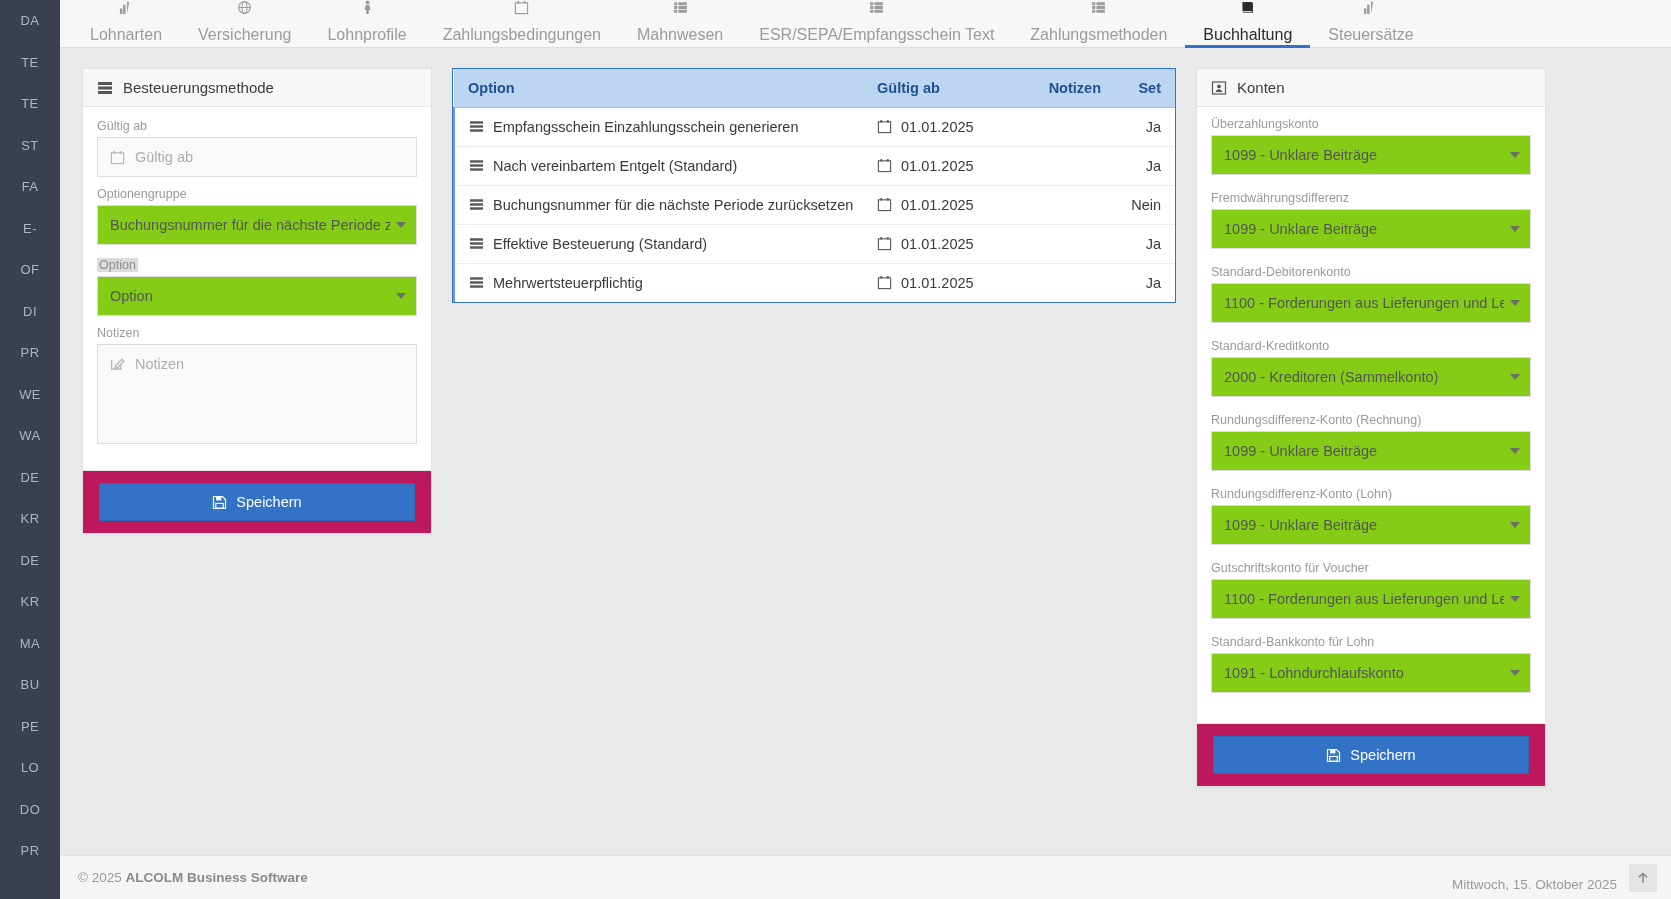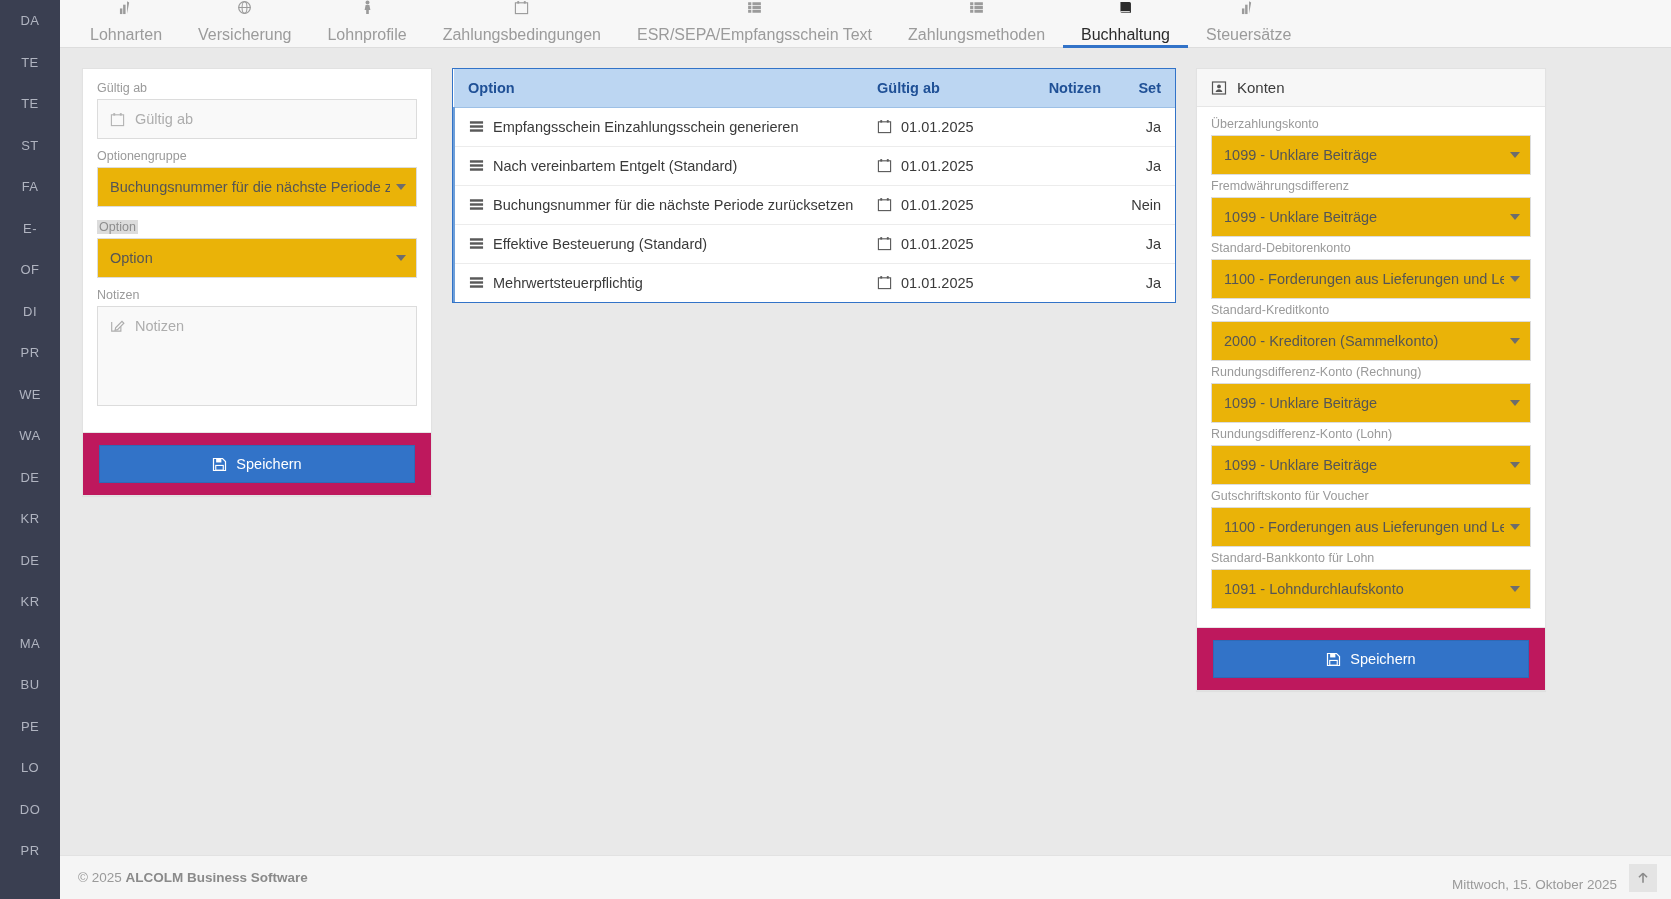--- a/index.html
+++ b/index.html
@@ -80,21 +80,21 @@
   .flabel.sel { background: #dcdcdc; color: #8d8d8d; display: inline-block; padding: 0 2px; }
   .fctl {
     height: 40px; width: 100%;
     border: 1px solid #dcdcdc; background: #f9f9f9;
     display: flex; align-items: center; gap: 10px;
     padding: 0 12px; font-size: 14.5px; color: #adadad;
   }
   .fctl .ficon { display:inline-flex; width:15px;height:15px; color:#b4b4b4; }
   .fsel {
     height: 40px; width: 100%;
-    border: 1px solid #dcdcdc; background: #eab308;
+    border: 1px solid #dcdcdc; background: #84cc16;
     display: flex; align-items: center; justify-content: space-between;
     padding: 0 10px 0 12px; font-size: 14.5px; color: #555;
   }
   .fsel span.txt { overflow: hidden; white-space: nowrap; text-overflow: clip; }
   .caret {
     width: 0; height: 0; flex: 0 0 auto;
     border-left: 5px solid transparent; border-right: 5px solid transparent;
     border-top: 6px solid #6d6d6d; margin-left: 6px;
   }
   .ftext {
@@ -143,21 +143,21 @@
   table.opt td.right { text-align: right; }
   .cellico { display: inline-flex; width: 15px; height: 15px; margin-right: 9px; vertical-align: -2px; color:#595959; }
   .col-opt { width: auto; }
   .col-date { width: 160px; }
   .col-not { width: 92px; }
   .col-set { width: 60px; }
 
   
   .right-card { width: 350px; flex: 0 0 350px; }
   .right-card .card-body { padding: 10px 14px 14px 14px; }
-  .right-card .fgroup { margin-bottom: 4px; }
+  .right-card .fgroup { margin-bottom: 16px; }
 
   
   .footer {
     height: 44px; flex: 0 0 44px;
     background: #f5f5f5; border-top: 1px solid #e2e2e2;
     display: flex; align-items: center; justify-content: space-between;
     padding: 0 14px 0 18px;
     font-size: 13.5px; color: #9a9a9a;
   }
   .footer .left b { color: #8a8a8a; font-weight: bold; }
@@ -285,33 +285,46 @@
           <span class="tico">
             <svg width="15" height="15" viewBox="0 0 16 16">
               <rect x="1.2" y="2.4" width="3.4" height="3.2" fill="currentColor"></rect>
               <rect x="1.2" y="6.4" width="3.4" height="3.2" fill="currentColor"></rect>
               <rect x="1.2" y="10.4" width="3.4" height="3.2" fill="currentColor"></rect>
               <rect x="5.8" y="2.4" width="9" height="3.2" fill="currentColor"></rect>
               <rect x="5.8" y="6.4" width="9" height="3.2" fill="currentColor"></rect>
               <rect x="5.8" y="10.4" width="9" height="3.2" fill="currentColor"></rect>
             </svg>
           </span>
-          <span>ESR/SEPA/Empfangsschein Text</span>
+          <span>Mahnwesen</span>
         </div>
         <div class="tab">
           <span class="tico">
             <svg width="15" height="15" viewBox="0 0 16 16">
               <rect x="1.2" y="2.4" width="3.4" height="3.2" fill="currentColor"></rect>
               <rect x="1.2" y="6.4" width="3.4" height="3.2" fill="currentColor"></rect>
               <rect x="1.2" y="10.4" width="3.4" height="3.2" fill="currentColor"></rect>
               <rect x="5.8" y="2.4" width="9" height="3.2" fill="currentColor"></rect>
               <rect x="5.8" y="6.4" width="9" height="3.2" fill="currentColor"></rect>
               <rect x="5.8" y="10.4" width="9" height="3.2" fill="currentColor"></rect>
             </svg>
           </span>
+          <span>ESR/SEPA/Empfangsschein Text</span>
+        </div>
+        <div class="tab">
+          <span class="tico">
+            <svg width="15" height="15" viewBox="0 0 16 16">
+              <rect x="1.2" y="2.4" width="3.4" height="3.2" fill="currentColor"></rect>
+              <rect x="1.2" y="6.4" width="3.4" height="3.2" fill="currentColor"></rect>
+              <rect x="1.2" y="10.4" width="3.4" height="3.2" fill="currentColor"></rect>
+              <rect x="5.8" y="2.4" width="9" height="3.2" fill="currentColor"></rect>
+              <rect x="5.8" y="6.4" width="9" height="3.2" fill="currentColor"></rect>
+              <rect x="5.8" y="10.4" width="9" height="3.2" fill="currentColor"></rect>
+            </svg>
+          </span>
           <span>Zahlungsmethoden</span>
         </div>
         <div class="tab active">
           <span class="tico">
             <svg width="15" height="15" viewBox="0 0 16 16">
               <path d="M2.6 2.2h9.6a1.6 1.6 0 0 1 1.6 1.6v9.8H4.2a1.6 1.6 0 0 1-1.6-1.6z" fill="currentColor"></path>
               <path d="M2.6 12.4h10" stroke="#f7f7f7" stroke-width="1"></path>
             </svg>
           </span>
           <span>Buchhaltung</span>
@@ -324,20 +337,30 @@
               <path d="M8.6 1.2l2.2 1.4-2.2 12z" fill="currentColor"></path>
             </svg>
           </span>
           <span>Steuersätze</span>
         </div>
       </div>
 
     <div class="content">
 
       <div class="card left-card">
+        <div class="card-head">
+          <span class="chico">
+            <svg width="16" height="16" viewBox="0 0 16 16">
+                <rect x="1" y="2" width="14" height="3" fill="currentColor"></rect>
+                <rect x="1" y="6.5" width="14" height="3" fill="currentColor"></rect>
+                <rect x="1" y="11" width="14" height="3" fill="currentColor"></rect>
+              </svg>
+          </span>
+          <span>Besteuerungsmethode</span>
+        </div>
         <div class="card-body">
 
           <div class="fgroup">
             <label class="flabel">Gültig ab</label>
             <div class="fctl">
               <span class="ficon">
                 <svg width="15" height="15" viewBox="0 0 16 16">
                     <rect x="1.5" y="3" width="13" height="11.5" fill="none" stroke="currentColor" stroke-width="1.2"></rect>
                     <rect x="3.5" y="1.2" width="2" height="2.6" fill="currentColor"></rect>
                     <rect x="10.5" y="1.2" width="2" height="2.6" fill="currentColor"></rect>

